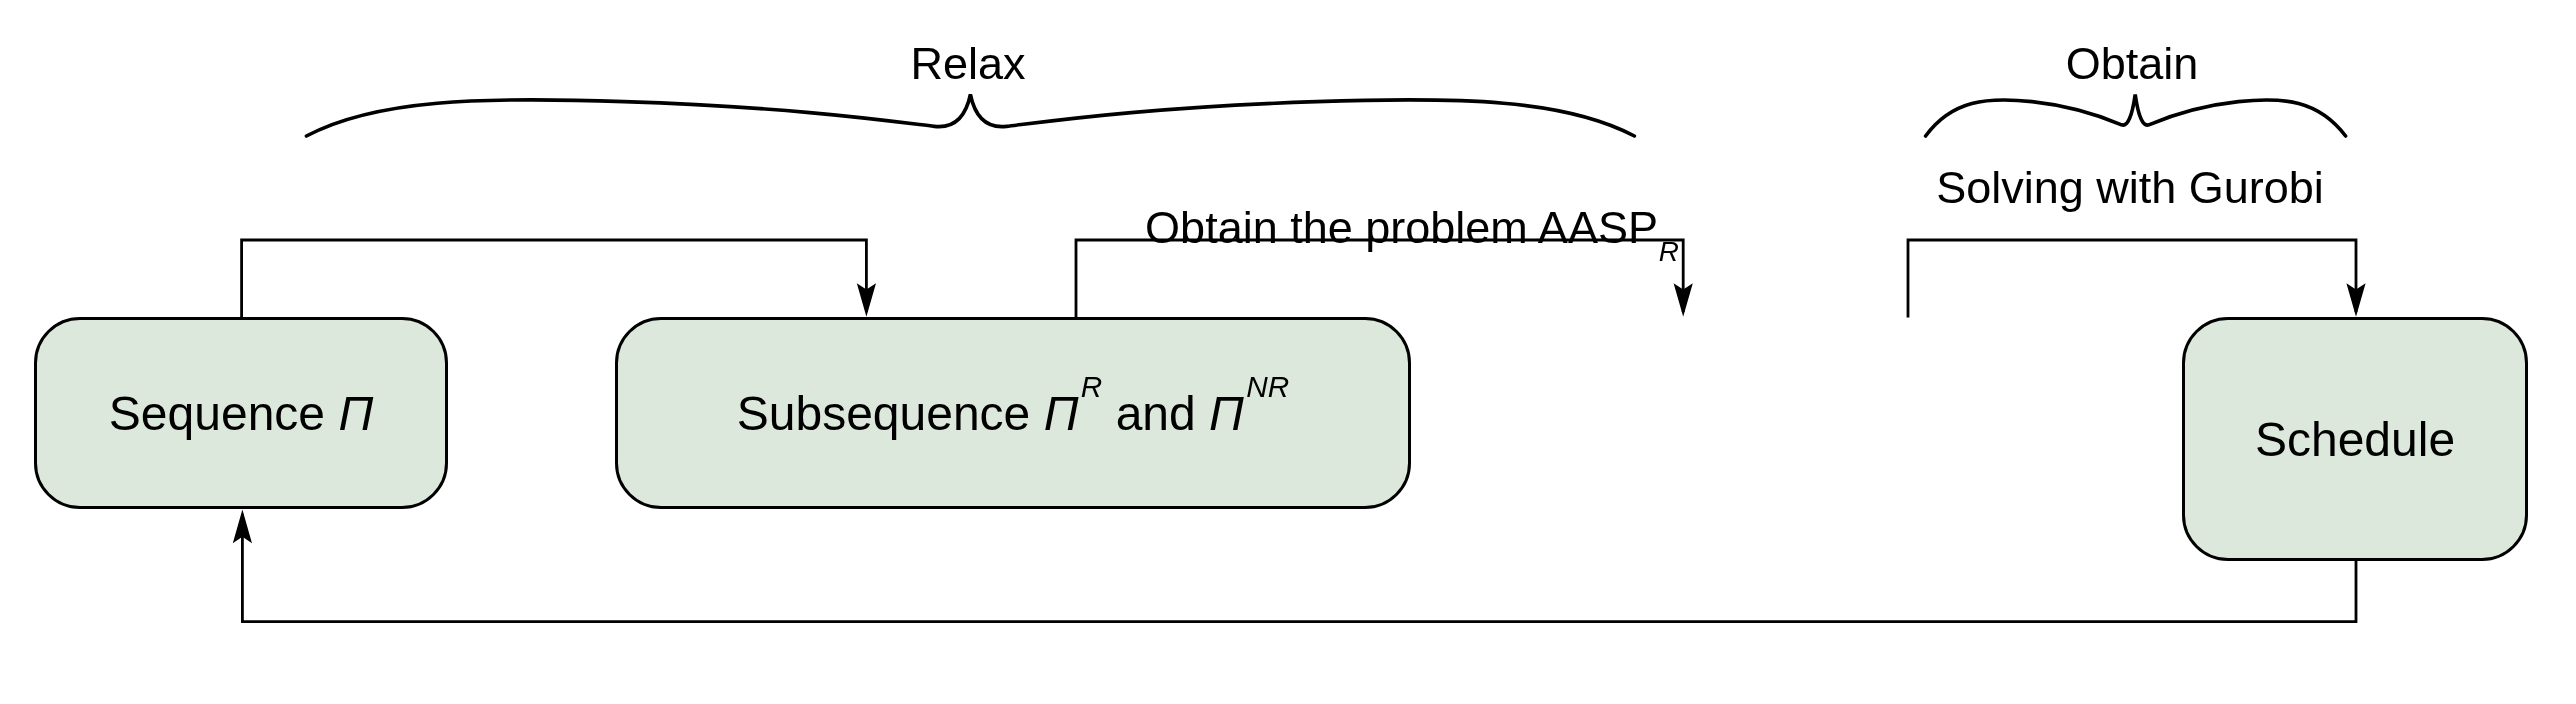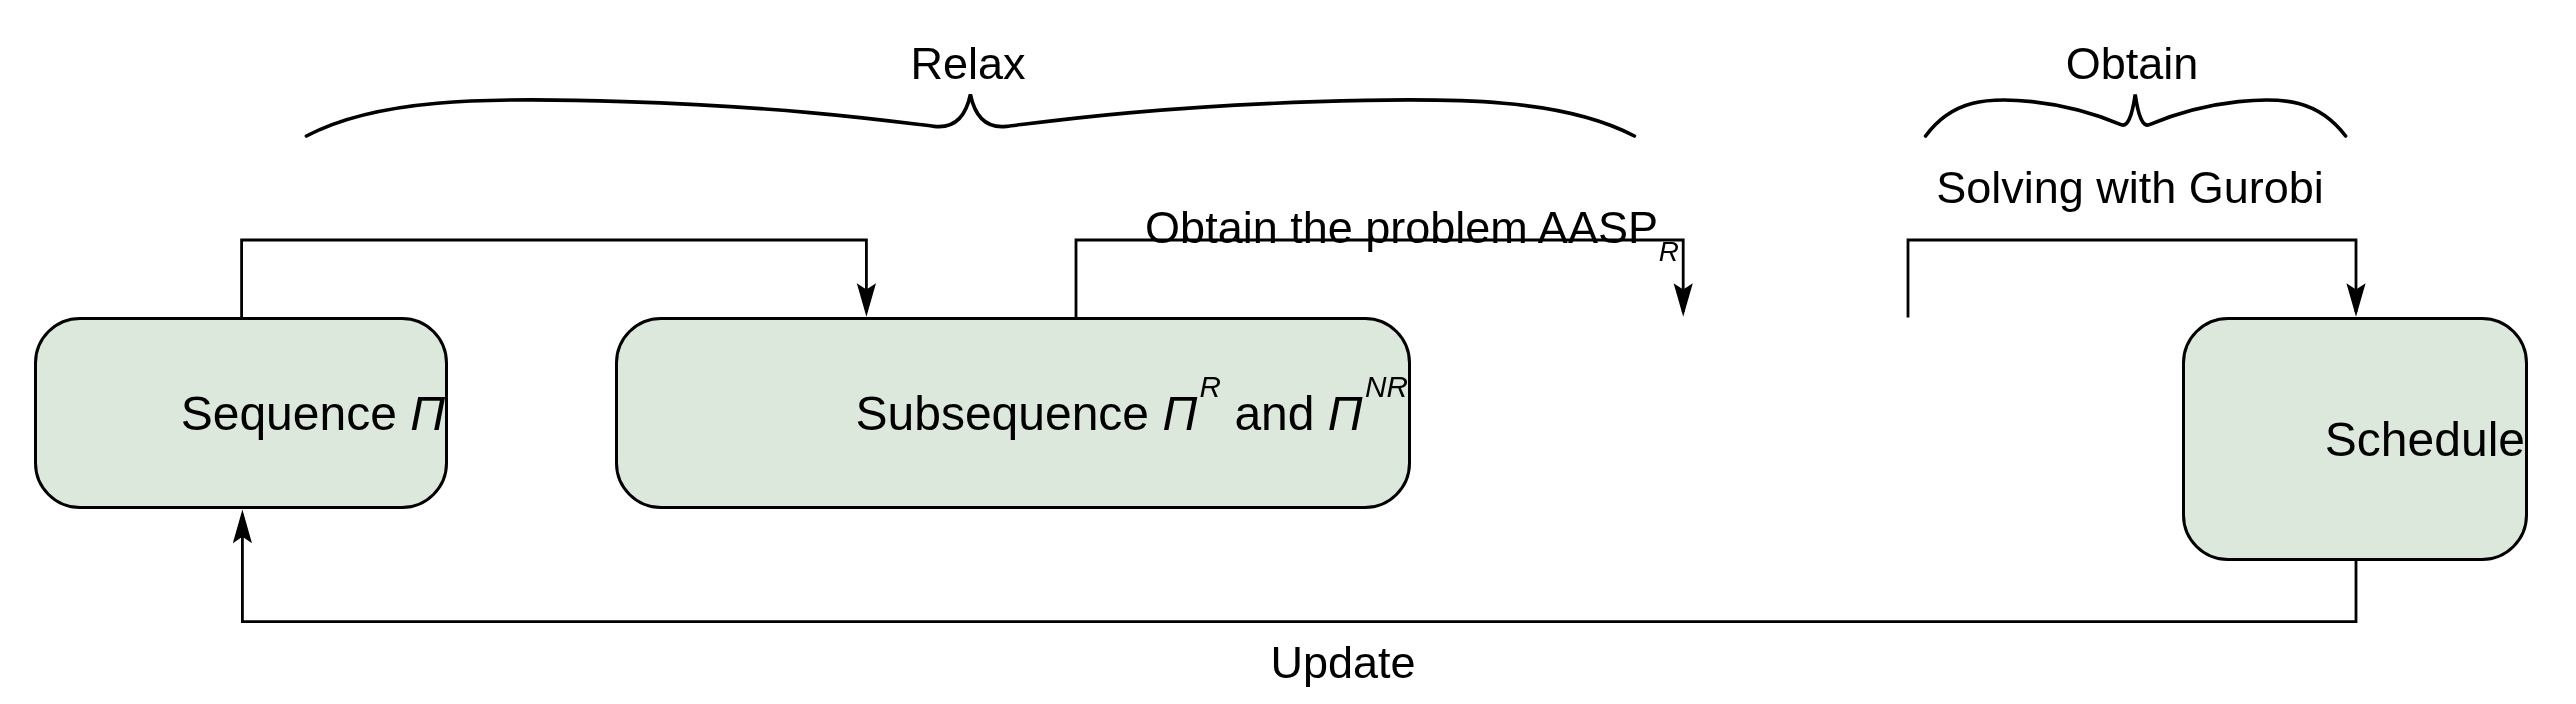--- a/index.html
+++ b/index.html
@@ -39,21 +39,21 @@
     stroke: none;
   }
   .node {
     position: absolute;
     box-sizing: border-box;
     background: var(--box-fill, #dde8dc);
     border: 3.2px solid var(--box-border, #000000);
     border-radius: 46px;
     display: flex;
     align-items: center;
-    justify-content: flex-end;
+    justify-content: center;
   }
   .node-label {
     font-size: 48px;
     white-space: nowrap;
     text-align: center;
   }
   .edge-label, .phase-label, .update-label {
     position: absolute;
     transform: translateX(-50%);
     font-size: 45px;
@@ -100,21 +100,20 @@
   </svg>
 
   <div class="phase-label" style="left:968px; top:38px;">Relax</div>
   <div class="phase-label" style="left:2132px; top:38px;">Obtain</div>
 
 
   <div class="edge-label" style="left:1412px; top:162px;margin-top:40px;"><span>Obtain the problem </span><span>AASP</span><sub class="sb it">R</sub></div>
 
   <div class="edge-label" style="left:2130px; top:162px;">Solving with Gurobi</div>
 
-  <div class="update-label" style="left:1343px; top:637px;">Update</div>
 
   <div class="node" style="left:34px; top:317px; width:414px; height:192px;">
     <div class="node-label"><span>Sequence </span><span class="it">Π</span></div>
   </div>
 
   <div class="node" style="left:615px; top:317px; width:796px; height:192px;">
     <div class="node-label"><span>Subsequence </span><span class="it">Π</span><sup class="sc">R</sup><span> and </span><span class="it">Π</span><sup class="sc">NR</sup></div>
   </div>
 
 

